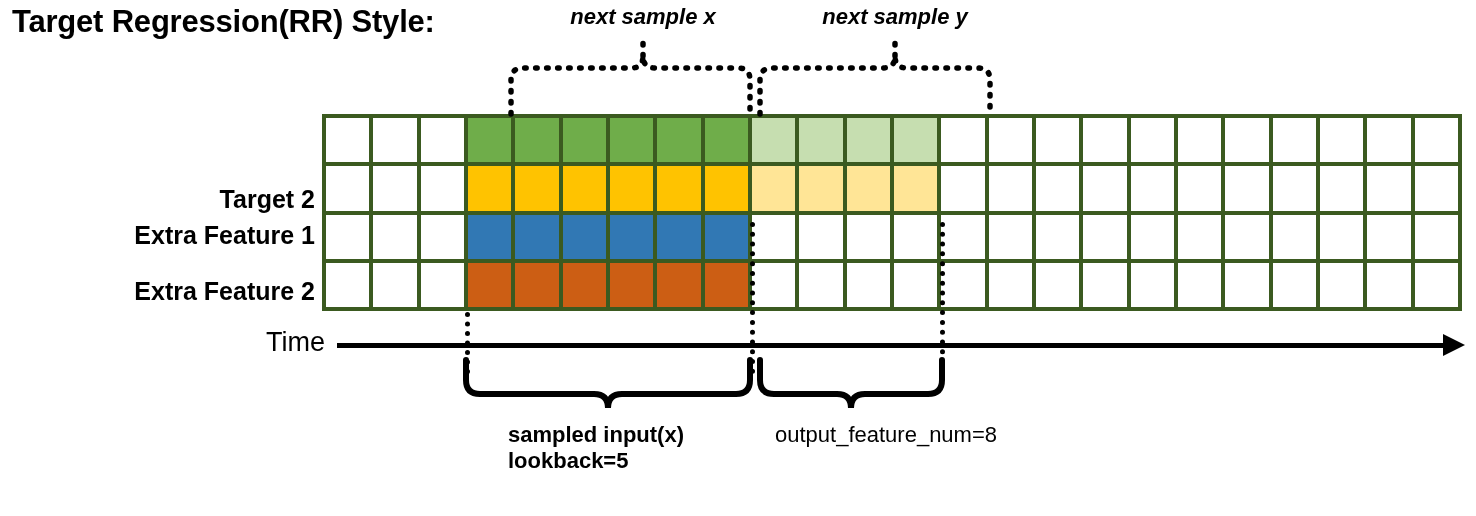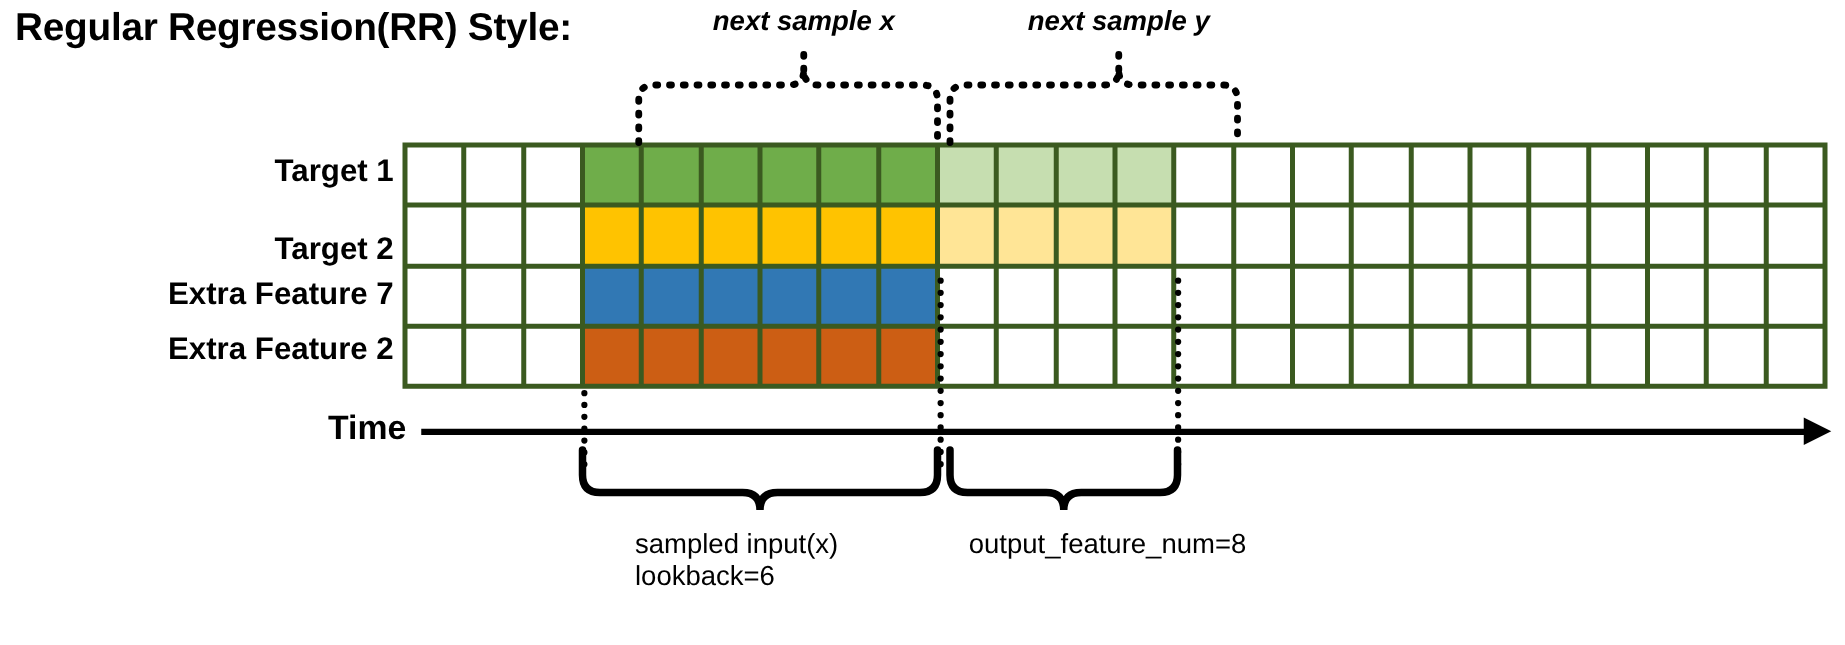--- a/index.html
+++ b/index.html
@@ -33,21 +33,21 @@
     grid-template-rows:repeat(4,1fr);
     gap:4px;
     padding:4px;
     box-sizing:border-box;
   }
   .cell{background:#ffffff;}
 
   
   .time-label{
     position:absolute;left:150px;top:327px;width:175px;text-align:right;
-    font-size:27px;font-weight:700;color:#000;
+    font-size:27px;font-weight:400;color:#000;
   }
   .axis{
     position:absolute;left:337px;top:343px;width:1118px;height:5px;background:#000;
   }
   .axis-head{
     position:absolute;left:1443px;top:334px;
     width:0;height:0;
     border-top:11px solid transparent;
     border-bottom:11px solid transparent;
     border-left:22px solid #000;
@@ -70,27 +70,26 @@
   .note{
     position:absolute;font-size:22px;color:#000;line-height:26px;white-space:nowrap;
   }
   .note div{display:block;}
 </style>
 </head>
 <body>
 
 <div class="stage">
 
-  <div class="title">Regular Regression(RR) Style:</div>
+  <div class="title">Target Regression(RR) Style:</div>
 
   <div class="labels">
-    <div class="rowlabel" style="top:8px">Target 1</div>
     <div class="rowlabel" style="top:70px">Target 2</div>
-    <div class="rowlabel" style="top:106px">Extra Feature 7</div>
-    <div class="rowlabel" style="top:150px">Extra Feature 2</div>
+    <div class="rowlabel" style="top:106px">Extra Feature 1</div>
+    <div class="rowlabel" style="top:162px">Extra Feature 2</div>
   </div>
 
   <div class="grid" id="grid" style="background: rgb(59, 90, 32);">
       <div class="cell" style="background: rgb(255, 255, 255);"></div>
       <div class="cell" style="background: rgb(255, 255, 255);"></div>
       <div class="cell" style="background: rgb(255, 255, 255);"></div>
       <div class="cell" style="background: rgb(111, 173, 74);"></div>
       <div class="cell" style="background: rgb(111, 173, 74);"></div>
       <div class="cell" style="background: rgb(111, 173, 74);"></div>
       <div class="cell" style="background: rgb(111, 173, 74);"></div>
@@ -208,22 +207,22 @@
   <div class="brace-cap" style="left:543px;top:4px;width:200px;">next sample x</div>
   <div class="brace-cap" style="left:795px;top:4px;width:200px;">next sample y</div>
 
   <svg class="ovl" viewBox="0 0 1476 516">
     <g fill="none" stroke="#000" stroke-width="6" stroke-linecap="round">
       <path d="M466,360 L466,380 Q466,394 480,394 L594,394 Q608,394 608,408 Q608,394 622,394 L736,394 Q750,394 750,380 L750,360"></path>
       <path d="M760,360 L760,380 Q760,394 774,394 L837,394 Q851,394 851,408 Q851,394 865,394 L928,394 Q942,394 942,380 L942,360"></path>
     </g>
   </svg>
 
-  <div class="note" style="left:508px;top:422px;">
+  <div class="note" style="left:508px;top:422px;font-weight:bold;">
     <div>sampled input(x)</div>
-    <div>lookback=6</div>
+    <div>lookback=5</div>
   </div>
 
   <div class="note" style="left:775px;top:422px;">
     <div>output_feature_num=8</div>
   </div>
 
 </div>
 
 </body></html>

